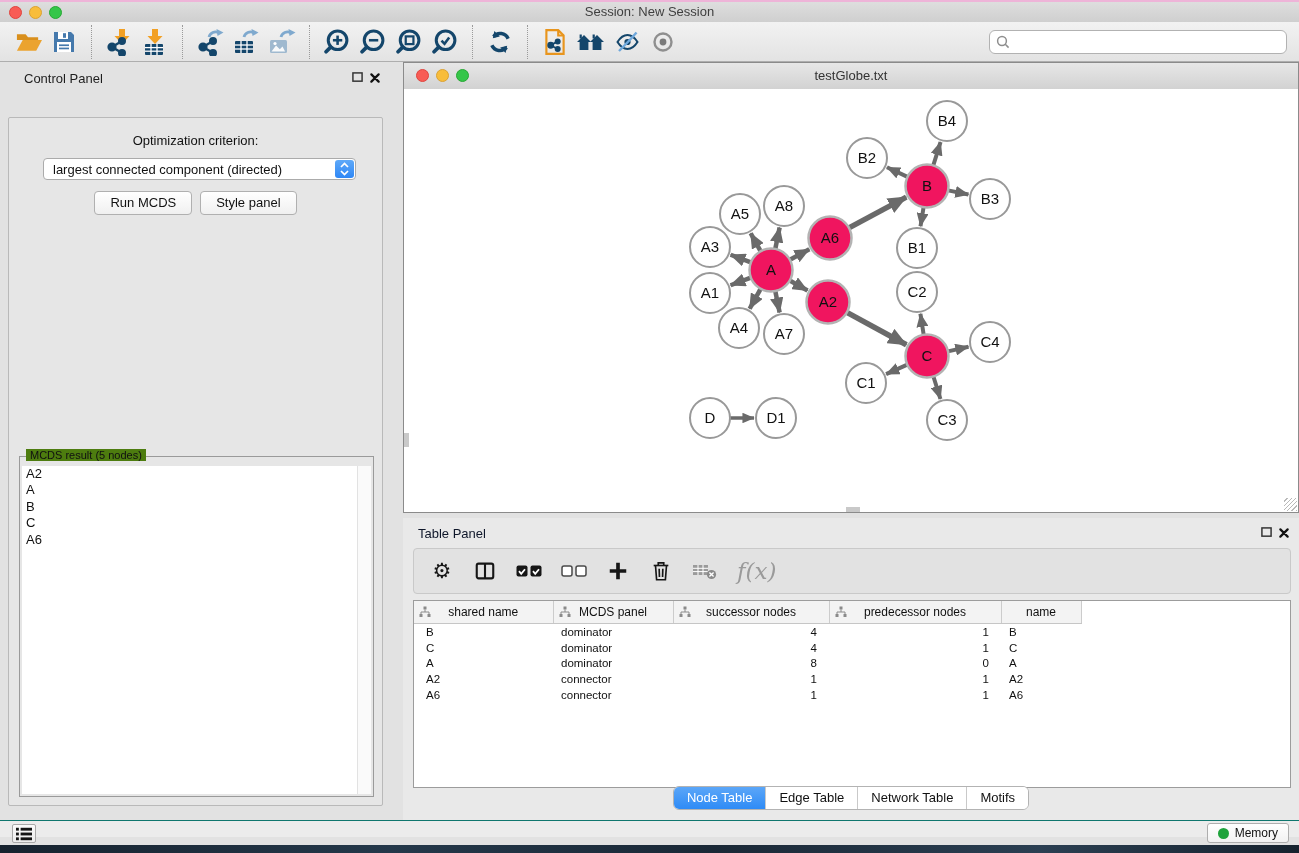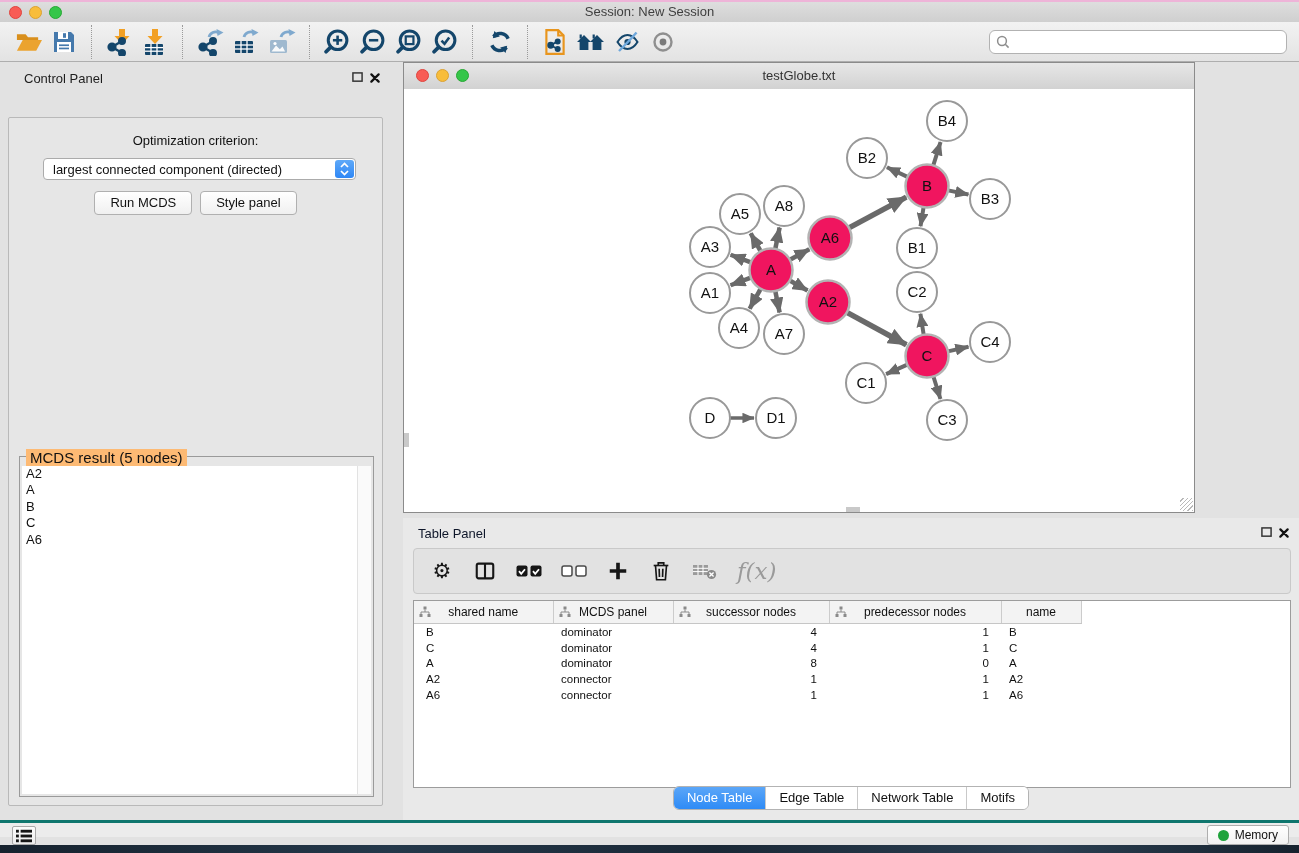--- a/index.html
+++ b/index.html
@@ -47,27 +47,27 @@
   .opt-label{margin-top:15px;text-align:center;font-size:13px;color:#111;}
   .criterion{position:absolute;left:34px;top:40px;width:313px;height:22px;background:#fff;
              border:1px solid #ababab;border-radius:4px;box-sizing:border-box;}
   .criterion .ctext{position:absolute;left:9px;top:3px;font-size:13px;color:#111;white-space:nowrap;}
   .criterion .stepper{position:absolute;right:1px;top:1px;width:19px;height:18px;border-radius:3px;
                       background:linear-gradient(#5fa9f8,#2e87f6);}
   .cp-buttons{position:absolute;left:0;top:73px;width:100%;display:flex;justify-content:center;gap:8px;}
   .btn{padding:3px 15px;font-size:13px;color:#111;background:linear-gradient(#ffffff,#f0f0f0);
        border:1px solid #b0b0b0;border-radius:4px;line-height:16px;}
   .result-box{position:absolute;left:10px;right:8px;top:338px;bottom:8px;border:1px solid #9a9a9a;}
-  .result-legend{position:absolute;top:-8px;left:6px;background:#fdba74;padding:0 4px;font-size:15px;color:#111;}
+  .result-legend{position:absolute;top:-8px;left:6px;background:#4d7c0f;padding:0 4px;font-size:11px;color:#111;}
   .result-list{position:absolute;left:2px;right:2px;top:9px;bottom:2px;background:#fff;overflow:hidden;}
   .result-list .item{font-size:13px;line-height:16.4px;padding-left:4px;color:#111;}
   .scroll-strip{position:absolute;right:0;top:0;bottom:0;width:13px;background:#fafafa;border-left:1px solid #e2e2e2;}
 
   
-  .net-frame{position:absolute;left:403px;top:62px;width:792px;height:451px;box-sizing:border-box;
+  .net-frame{position:absolute;left:403px;top:62px;width:896px;height:451px;box-sizing:border-box;
              border:1px solid #8b8b8b;background:#fff;}
   .net-title{position:relative;height:26px;background:linear-gradient(#e7e7e7,#d2d2d2);
              border-bottom:1px solid #a9a9a9;}
   .net-title .title{position:absolute;left:0;right:0;top:5px;text-align:center;font-size:13px;color:#333;}
   .nlight{position:absolute;top:6px;width:13px;height:13px;border-radius:50%;box-sizing:border-box;}
   .nlight.red{left:12px;background:#f85c55;border:1px solid #e0443e;}
   .nlight.yellow{left:32px;background:#f8bd3b;border:1px solid #dba232;}
   .nlight.green{left:52px;background:#35c649;border:1px solid #27a834;}
   .net-canvas{position:absolute;left:0;top:26px;right:0;bottom:0;background:#fff;}
   .net-canvas svg{position:absolute;left:0;top:0;}
@@ -95,21 +95,21 @@
   .ntable th .col-icon{position:absolute;left:5px;top:5px;width:12px;height:12px;}
   .ntable td{font-size:11.5px;color:#111;height:15.7px;padding:0;white-space:nowrap;}
   .ntable td.l0{padding-left:12px;text-align:left;}
   .ntable td.l1{padding-left:8px;text-align:left;}
   .ntable td.r {padding-right:12px;text-align:right;}
   .ntable td.l4{padding-left:8px;text-align:left;}
   .tp-tabs{position:absolute;left:0;right:0;top:268px;display:flex;justify-content:center;}
 
   
   .statusbar{position:absolute;left:0;top:820px;width:100%;height:17px;box-sizing:border-box;
-             background:#ececec;border-top:3px solid #0f766e;}
+             background:#ececec;border-top:1px solid #0f766e;}
   .sb-list{position:absolute;left:12px;top:3px;width:24px;height:19px;box-sizing:border-box;
            background:linear-gradient(#fbfbfb,#ededed);border:1px solid #a9a9a9;border-radius:2px;
            display:flex;align-items:center;justify-content:center;}
   .sb-mem{position:absolute;right:10px;top:2px;height:20px;box-sizing:border-box;
           background:linear-gradient(#ffffff,#f2f2f2);border:1px solid #aeaeae;border-radius:3px;
           display:flex;align-items:center;gap:6px;padding:0 10px;font-size:12px;color:#111;}
   .mem-dot{width:11px;height:11px;border-radius:50%;background:#1fa33c;}
   .desktop-strip{position:absolute;left:0;top:845px;width:100%;height:8px;
                  background:linear-gradient(90deg,#16222e,#24384a 30%,#1a2836 55%,#2b3f52 80%,#16222e);}
 </style>

